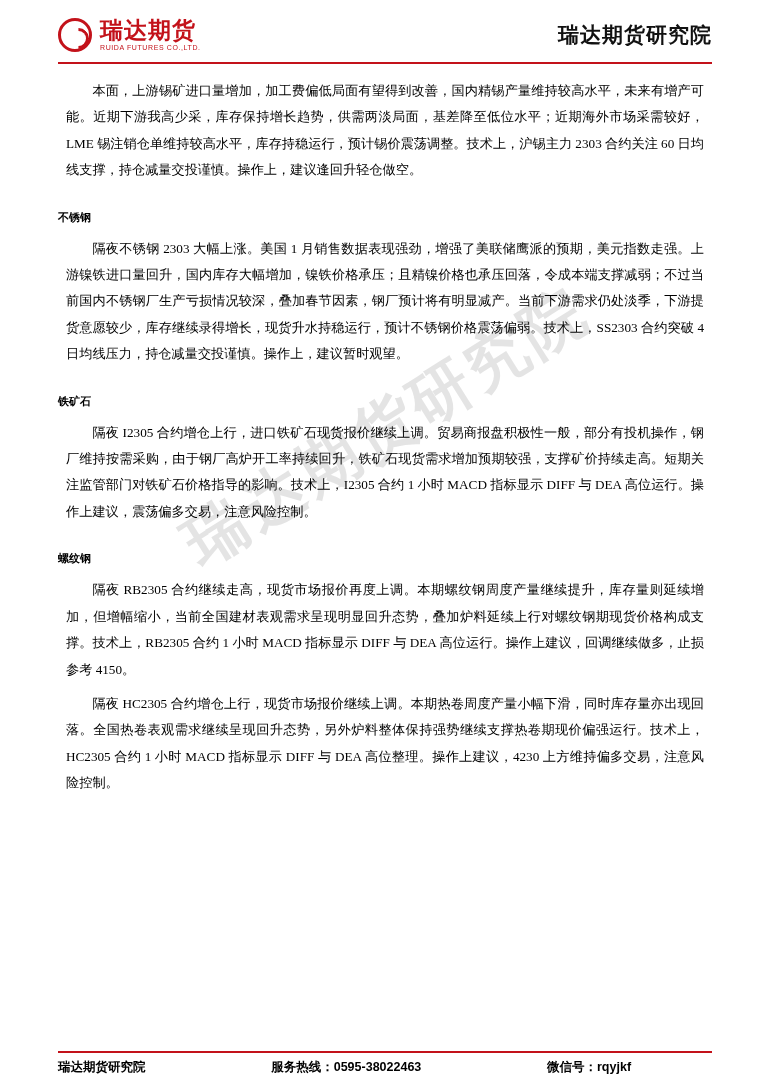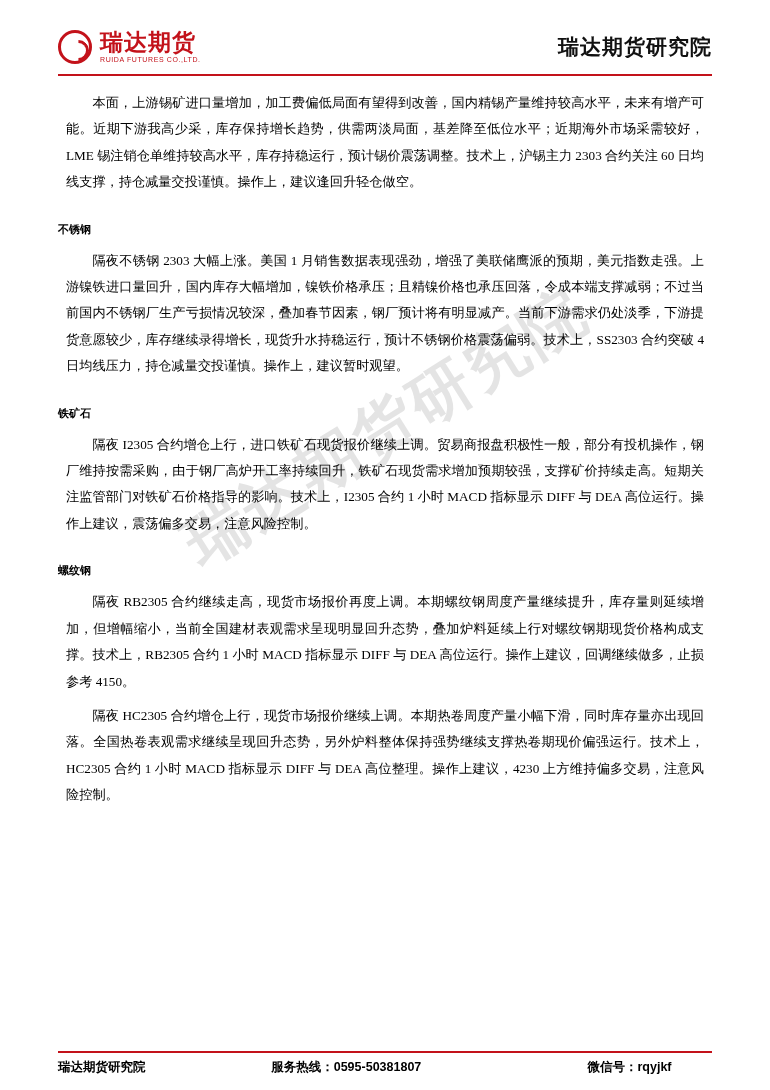--- a/index.html
+++ b/index.html
@@ -12,21 +12,21 @@
     color: #000000;
     position: relative;
     overflow: hidden;
   }
 
   
   .page {
     width: 770px;
     height: 1090px;
     position: relative;
-    padding: 16px 58px;
+    padding: 4px 58px;
   }
   .header {
     display: flex;
     align-items: center;
     justify-content: space-between;
     height: 56px;
     padding-top: 6px;
   }
   .brand {
     display: flex;
@@ -138,21 +138,21 @@
   .footer {
     display: flex;
     align-items: center;
     justify-content: space-between;
     font-family: "Liberation Sans", sans-serif;
     font-size: 12.5px;
     font-weight: bold;
     color: #000;
   }
   .footer-mid { flex: 1; text-align: center; }
-  .footer-right { min-width: 165px; text-align: center; }
+  .footer-right { min-width: 165px; text-align: left; }
 </style>
 </head>
 <body>
 
 <div class="page">
 
   <div class="header">
     <div class="brand">
       <div class="logo-mark"></div>
       <div class="brand-text">
@@ -189,18 +189,18 @@
     <div class="section">
       <p class="para">隔夜 HC2305 合约增仓上行，现货市场报价继续上调。本期热卷周度产量小幅下滑，同时库存量亦出现回落。全国热卷表观需求继续呈现回升态势，另外炉料整体保持强势继续支撑热卷期现价偏强运行。技术上，HC2305 合约 1 小时 MACD 指标显示 DIFF 与 DEA 高位整理。操作上建议，4230 上方维持偏多交易，注意风险控制。</p>
     </div>
 
   </div>
 
   <div class="footer-wrap">
     <hr class="rule-bottom">
     <div class="footer">
       <div class="footer-left">瑞达期货研究院</div>
-      <div class="footer-mid">服务热线：0595-50381807</div>
+      <div class="footer-mid">服务热线：0595-38022463</div>
       <div class="footer-right">微信号：rqyjkf</div>
     </div>
   </div>
 
 </div>
 
 </body></html>

